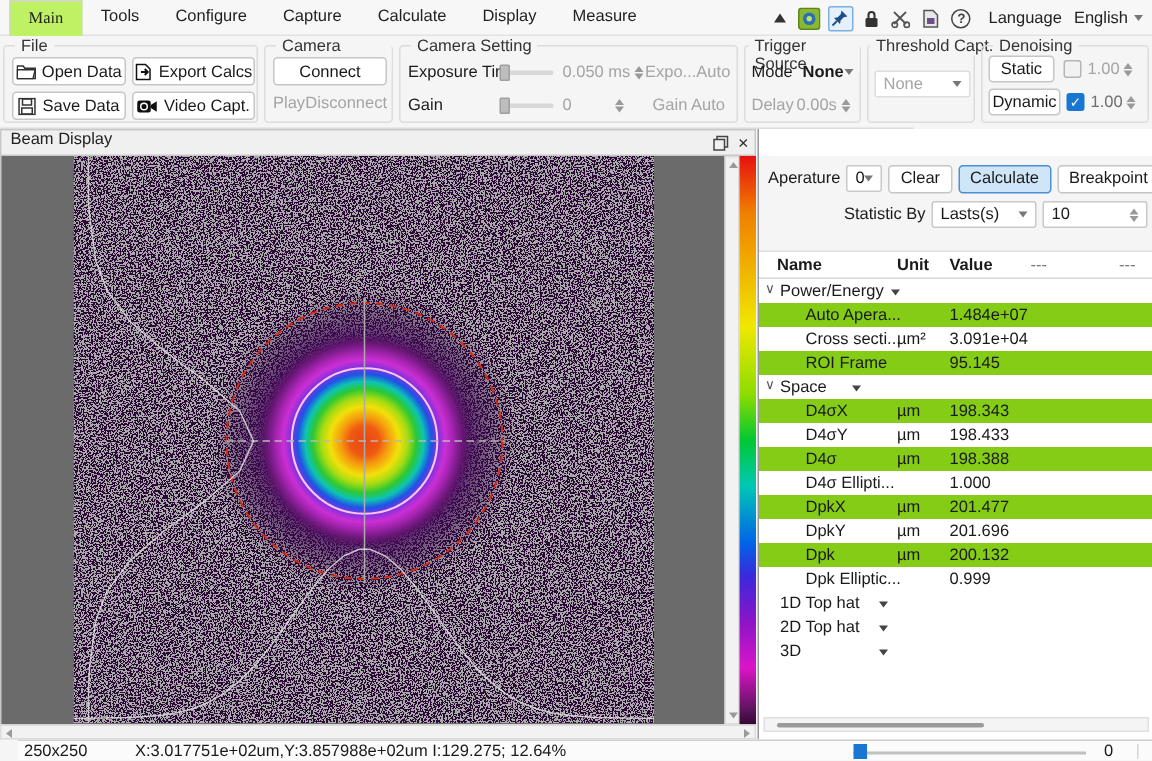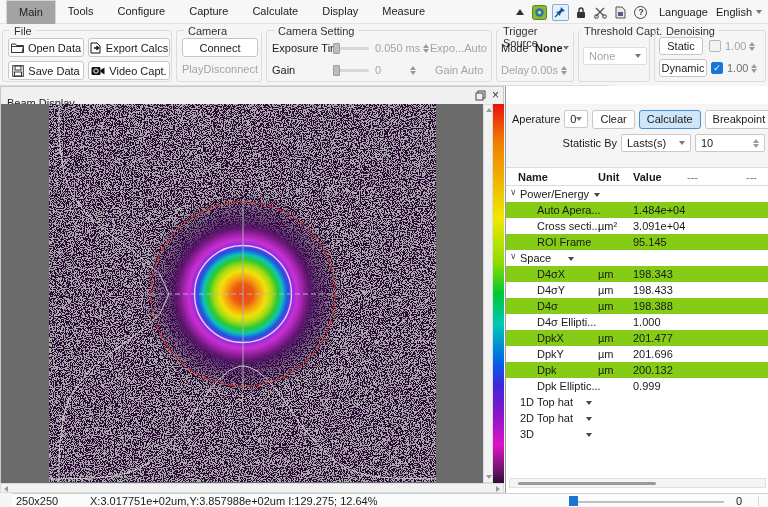--- a/index.html
+++ b/index.html
@@ -4,21 +4,21 @@
 <style>
   * { margin:0; padding:0; box-sizing:border-box; }
   html,body { width:768px; height:507px; overflow:hidden; }
   body { font-family:"Liberation Sans", sans-serif; font-size:11px; color:#1a1a1a; background:#f5f5f5; }
   #app { position:relative; width:768px; height:507px; background:#f5f5f5; overflow:hidden; }
 
   
   .menubar { position:absolute; left:0; top:0; width:768px; height:24px; background:#f7f7f7; border-bottom:1px solid #e2e2e2; display:flex; align-items:center; }
   .menutabs { display:flex; align-items:stretch; height:24px; padding-left:6px; }
   .mtab { padding:5px 12px 4px; cursor:default; color:#222; }
-  .mtab.sel { background:#a3a3a3; border:1px solid #d5d5d5; border-bottom:none; }
+  .mtab.sel { background:#bef264; border:1px solid #d5d5d5; border-bottom:none;font-family:Liberation Serif, serif; }
   .menubar-right { position:absolute; right:2px; top:0; height:24px; display:flex; align-items:center; gap:4px; }
   .mini-ico { width:16px; height:16px; display:flex; align-items:center; justify-content:center; }
   .tool-ico { width:17px; height:17px; border:1px solid transparent; border-radius:2px; display:flex; align-items:center; justify-content:center; }
   .tool-ico.pressed { border-color:#7ab0e0; background:#e4f0fb; }
   .tri-up { width:0; height:0; border-left:4px solid transparent; border-right:4px solid transparent; border-bottom:6px solid #333; }
   .help-circle { width:13px; height:13px; border:1.3px solid #444; border-radius:50%; font-size:9px; font-weight:bold; color:#444; display:flex; align-items:center; justify-content:center; }
   .lang-label { margin-left:6px; color:#222; }
   .lang-select { display:flex; align-items:center; gap:4px; padding:2px 4px; color:#222; }
 
   .chev-down { width:0; height:0; border-left:3.5px solid transparent; border-right:3.5px solid transparent; border-top:4.5px solid #777; display:inline-block; }
@@ -35,21 +35,21 @@
   .spin-arrows { display:flex; flex-direction:column; gap:1px; align-items:center; }
   .sp-up { width:0;height:0;border-left:3px solid transparent;border-right:3px solid transparent;border-bottom:4px solid #999; }
   .sp-dn { width:0;height:0;border-left:3px solid transparent;border-right:3px solid transparent;border-top:4px solid #999; }
   .graytxt { color:#a4a4a4; }
   .combo { display:flex; align-items:center; justify-content:space-between; background:#fff; border:1px solid #c9c9c9; border-radius:2px; padding:0 5px; }
   .combo.flat { background:transparent; border-color:transparent; }
   .cb { width:12px; height:12px; border:1px solid #b5b5b5; background:#f2f2f2; border-radius:2px; display:flex; align-items:center; justify-content:center; }
   .cb.checked { background:#1976d2; border-color:#1976d2; color:#fff; font-size:9px; }
 
   
-  .panel-title { position:absolute; height:18px; background:#f0f0f0; border:1px solid #c8c8c8; display:flex; align-items:center; padding:16px 6px; color:#222; }
+  .panel-title { position:absolute; height:18px; background:#f0f0f0; border:1px solid #c8c8c8; display:flex; align-items:flex-start; padding:0 6px; color:#222; }
   .pt-icons { position:absolute; right:4px; top:2px; display:flex; gap:6px; align-items:center; }
   .close-x { font-size:12px; color:#333; line-height:1; }
 
   
   .bd-content { position:absolute; left:0; top:104px; width:492px; height:379px; background:#6b6b6b; border-left:1px solid #c8c8c8; }
   .beam-image { position:absolute; left:48px; top:0px; width:387px; height:378px; }
   .vscroll { position:absolute; left:483px; top:104px; width:10px; height:379px; background:#f2f2f2; border:1px solid #dcdcdc; }
   .colorbar { position:absolute; left:493px; top:104px; width:11px; height:379px;
     background:linear-gradient(to bottom,#e81010 0%,#f07f00 10%,#f0e800 30%,#8cdc00 42%,#00c832 50%,#00c8b4 58%,#0064e8 68%,#3c28dc 74%,#8c14c8 82%,#dc14c8 90%,#641464 97%,#320a32 100%); }
   .hscroll { position:absolute; left:0; top:483px; width:504px; height:10px; background:#f2f2f2; border:1px solid #dcdcdc; }
@@ -403,21 +403,21 @@
 
     <div class="tbody">
       <div class="trow">
         <span class="gchev">∨</span>
         <span class="gname">Power/Energy</span>
         <span class="garrow" style="left:88px;"></span>
       </div>
       <div class="trow shaded">
         <span class="tname">Auto Apera...</span>
         <span class="tunit"></span>
-        <span class="tvalue">1.484e+04</span>
+        <span class="tvalue">1.484e+07</span>
       </div>
       <div class="trow">
         <span class="tname">Cross secti...</span>
         <span class="tunit">µm²</span>
         <span class="tvalue">3.091e+04</span>
       </div>
       <div class="trow shaded">
         <span class="tname">ROI Frame</span>
         <span class="tunit"></span>
         <span class="tvalue">95.145</span>

